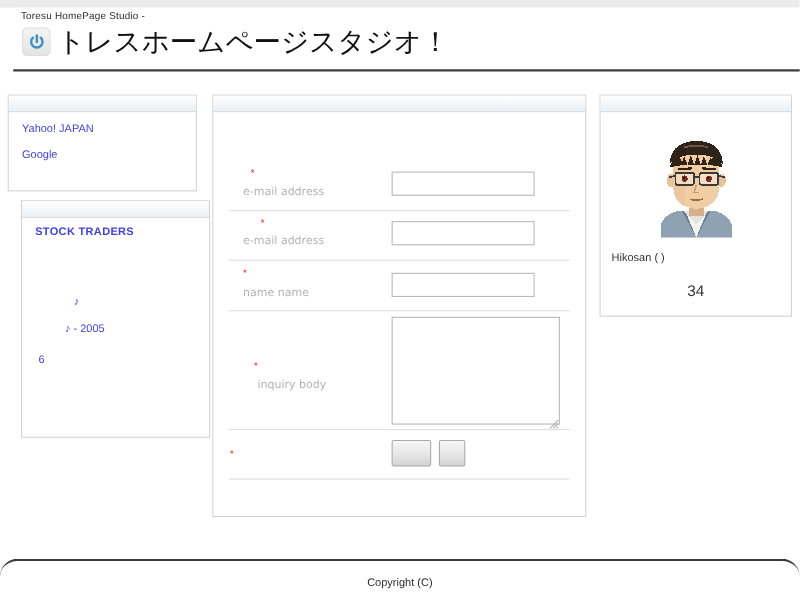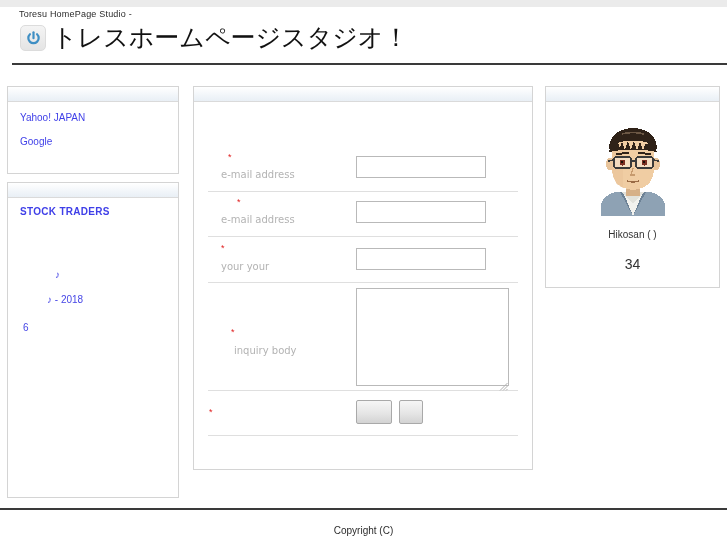--- a/index.html
+++ b/index.html
@@ -95,21 +95,21 @@
     background: linear-gradient(180deg,#ffffff 0%, #eef3f8 75%, #e9eff5 100%);
     border-bottom: 1px solid #dadada;
   }
   .panel-body {
     padding: 10px 10px 6px 10px;
   }
 
   
   #col-left { position: absolute; left: 7px; top: 0; width: 172px; }
   #panel-links { left: 0; top: 0; width: 172px; height: 88px; }
-  #panel-stock { left: 0; top: 96px; width: 172px; height: 316px; }
+  #panel-stock { left: 12px; top: 96px; width: 172px; height: 216px; }
 
   .side-link {
     display: block;
     color: #3f3fe8;
     font-size: 10px;
     text-decoration: none;
     margin: 0 0 13px 2px;
     white-space: nowrap;
   }
   .side-link:last-child { margin-bottom: 12px; }
@@ -199,21 +199,20 @@
   #panel-profile {
     left: 545px; top: 0; width: 175px; height: 202px;
   }
   #avatar-wrap {
     margin: 12px auto 0 auto;
     width: 88px;
     height: 92px;
     position: relative;
   }
   #profile-name {
-    text-align: center;
     font-size: 10px;
     color: #333;
     margin-top: 13px;
     white-space: nowrap;
   }
   #profile-age {
     text-align: center;
     font-size: 14px;
     color: #333;
     margin-top: 16px;
@@ -222,20 +221,21 @@
   
   #footer {
     position: absolute;
     left: 0;
     top: 508px;
     width: 727px;
     height: 37px;
     border-top: 2px solid #3a3a3a;
     box-sizing: border-box;
     background: #fff;
+    border-radius: 16px;
   }
   #copyright {
     text-align: center;
     font-size: 10px;
     color: #2b2b2b;
     margin-top: 15px;
   }
 </style>
 </head>
 <body>
@@ -265,21 +265,21 @@
         <a class="side-link" href="#">Yahoo! JAPAN</a>
         <a class="side-link" href="#">Google</a>
       </div>
     </div>
 
     <div class="panel" id="panel-stock">
       <div class="panel-head"></div>
       <div class="panel-body" style="padding:0 10px;">
         <div id="stock-heading">STOCK TRADERS</div>
         <div class="stock-row" id="stock-note-1">♪</div>
-        <div class="stock-row" id="stock-note-2">♪ - 2018</div>
+        <div class="stock-row" id="stock-note-2">♪ - 2005</div>
         <div class="stock-row" id="stock-note-3">6</div>
       </div>
     </div>
 
   </div>
 
   <div class="panel" id="panel-form">
     <div class="panel-head"></div>
     <div class="panel-body" id="form-body">
 
@@ -292,21 +292,21 @@
       </div>
 
       <div class="form-row" style="height:45px;margin:0 14px;">
         <span class="req-star" style="left:29px; top:6px;">*</span>
         <span class="field-label" style="left:13px; top:22px;">e-mail address</span>
         <input class="text-input" style="left: 148px; top: 9px; width: 130px; height: 22px;" type="text" value="">
       </div>
 
       <div class="form-row" style="height:46px;margin:0 14px;">
         <span class="req-star" style="left:13px; top:7px;">*</span>
-        <span class="field-label" style="left:13px; top:24px;">your your</span>
+        <span class="field-label" style="left:13px; top:24px;">name name</span>
         <input class="text-input" style="left: 148px; top: 11px; width: 130px; height: 22px;" type="text" value="">
       </div>
 
       <div class="form-row" style="height:108px;margin:0 14px;">
         <span class="req-star" style="left:23px; top:45px;">*</span>
         <span class="field-label" style="left:26px; top:62px;">inquiry body</span>
         <textarea class="text-area" style="left: 148px; top: 5px; width: 153px; height: 98px;" placeholder=""></textarea>
         <span class="resize-grip" style="left:291px; top:94px;">
           <svg width="9" height="9" viewBox="0 0 9 9" aria-hidden="true">
             <path d="M8.5 1 L1 8.5 M8.5 4 L4 8.5 M8.5 7 L7 8.5" stroke="#b0b0b0" stroke-width="1" fill="none"></path>

